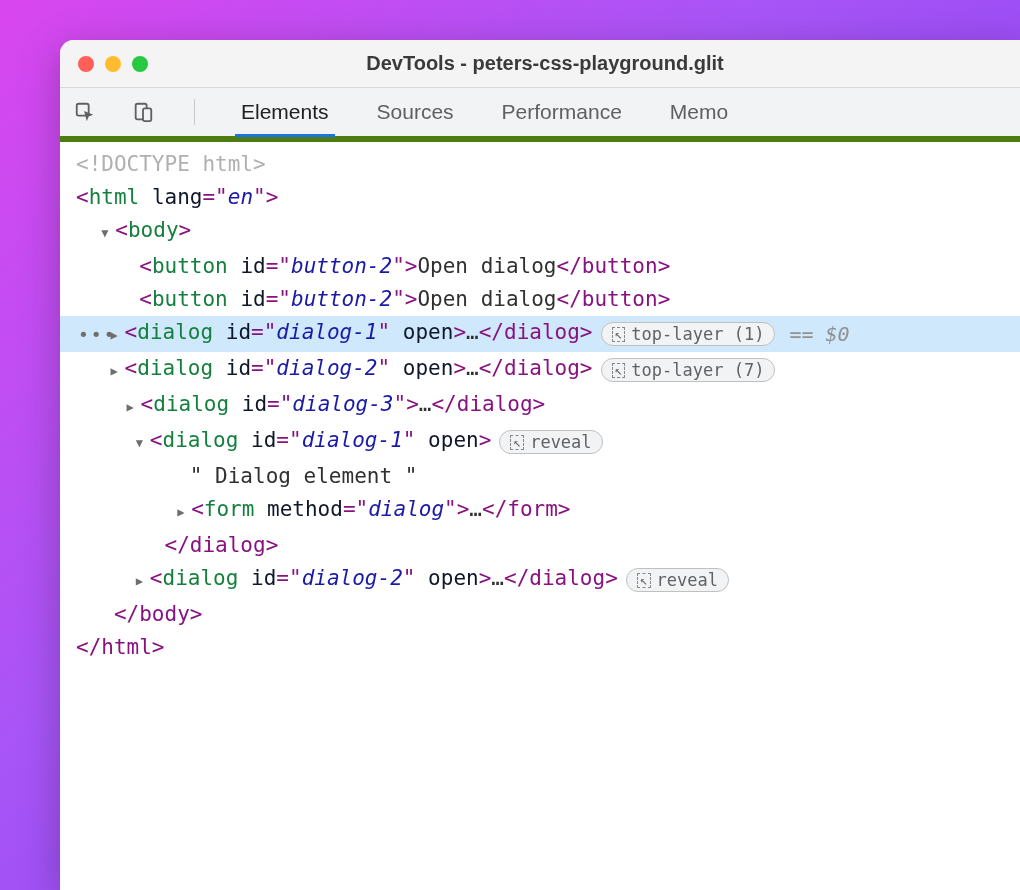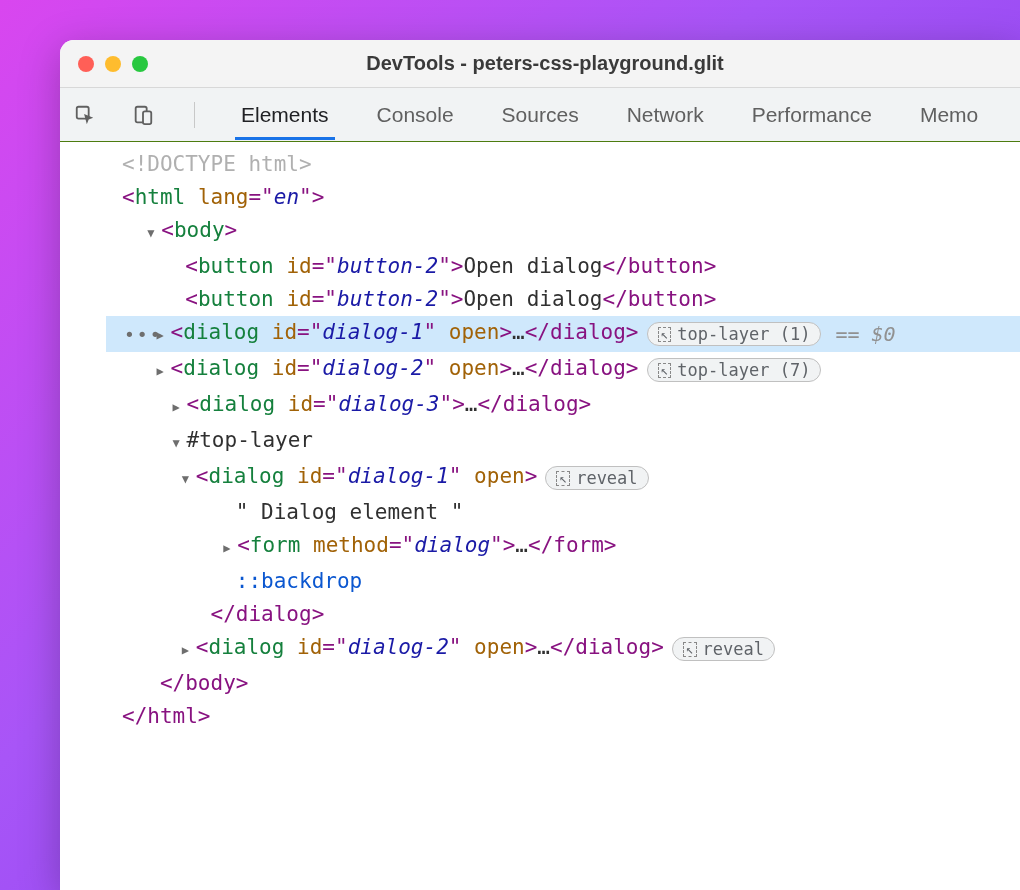--- a/index.html
+++ b/index.html
@@ -50,21 +50,21 @@
     font-size: 20px;
     font-weight: 600;
     color: #3a3a3a;
     margin-left: -60px;
     white-space: nowrap;
     overflow: hidden;
   }
   .tabbar {
     height: 54px;
     background: #f1f3f4;
-    border-bottom: 1px solid #4d7c0f;
+    border-bottom: 6px solid #4d7c0f;
     display: flex;
     align-items: center;
     gap: 36px;
     padding: 0 14px;
   }
   .toolbar-icon {
     color: #6e6e6e;
     font-size: 20px;
     display: flex;
     align-items: center;
@@ -94,29 +94,28 @@
     background: #ffffff;
     font-family: "SF Mono", Menlo, Consolas, monospace;
     font-size: 21px;
     line-height: 33px;
     color: #5f6368;
     overflow: hidden;
     position: relative;
   }
   .code {
     padding-top: 6px;
-    padding-left: 46px;
   }
   .line {
     white-space: pre;
     padding-left: 16px;
   }
   .doctype { color: #b0b0b0; }
   .tag { color: #15803d; }
-  .attr-name { color: #a16207; }
+  .attr-name { color: #0f172a; }
   .attr-val { color: #1a1aa6; font-style: italic; }
   .text { color: #303030; }
   .punct { color: #881280; }
   .disclosure {
     color: #6e6e6e;
     display: inline-block;
     width: 14px;
   }
   .disclosure.right::before { content: "▶"; font-size: 12px; }
   .disclosure.down::before  { content: "▼"; font-size: 12px; }
@@ -189,23 +188,21 @@
         </svg>
     </span>
     <span class="toolbar-icon">
       <svg width="22" height="22" viewBox="0 0 24 24" fill="none" stroke="#606060" stroke-width="2">
           <rect x="4" y="3" width="12" height="17" rx="2"></rect>
           <rect x="12" y="8" width="9" height="14" rx="2" fill="#f1f3f4"></rect>
         </svg>
     </span>
     <div class="vsep"></div>
     <div class="tab active">Elements</div>
-    <div class="tab">Console</div>
     <div class="tab">Sources</div>
-    <div class="tab">Network</div>
     <div class="tab">Performance</div>
     <div class="tab">Memo</div>
   </div>
 
   <div class="elements-pane">
     <div class="code">
 
       <div class="line doctype">&lt;!DOCTYPE html&gt;</div>
 
       <div class="line"><span class="punct">&lt;</span><span class="tag">html</span> <span class="attr-name">lang</span><span class="punct">="</span><span class="attr-val">en</span><span class="punct">"&gt;</span></div>
@@ -230,35 +227,33 @@
       <div class="row-wrap">
         <div class="line content-row">    <span class="disclosure right"></span><span class="punct">&lt;</span><span class="tag">dialog</span> <span class="attr-name">id</span><span class="punct">="</span><span class="attr-val">dialog-2</span><span class="punct">"</span> <span class="attr-name">open</span><span class="punct">&gt;</span><span class="text">…</span><span class="punct">&lt;/dialog&gt;</span></div>
         <span class="badge">
             <span class="badge-icon">↖</span>
             <span>top-layer (7)</span>
           </span>
       </div>
 
       <div class="line">    <span class="disclosure right"></span><span class="punct">&lt;</span><span class="tag">dialog</span> <span class="attr-name">id</span><span class="punct">="</span><span class="attr-val">dialog-3</span><span class="punct">"&gt;</span><span class="text">…</span><span class="punct">&lt;/dialog&gt;</span></div>
 
-      <div class="line">    <span class="disclosure down"></span><span class="text">#top-layer</span></div>
 
       <div class="row-wrap">
         <div class="line content-row">      <span class="disclosure down"></span><span class="punct">&lt;</span><span class="tag">dialog</span> <span class="attr-name">id</span><span class="punct">="</span><span class="attr-val">dialog-1</span><span class="punct">"</span> <span class="attr-name">open</span><span class="punct">&gt;</span></div>
         <span class="badge">
             <span class="badge-icon">↖</span>
             <span>reveal</span>
           </span>
       </div>
 
       <div class="line">         <span class="text">" Dialog element "</span></div>
 
       <div class="line">        <span class="disclosure right"></span><span class="punct">&lt;</span><span class="tag">form</span> <span class="attr-name">method</span><span class="punct">="</span><span class="attr-val">dialog</span><span class="punct">"&gt;</span><span class="text">…</span><span class="punct">&lt;/form&gt;</span></div>
 
-      <div class="line">         <span class="pseudo">::backdrop</span></div>
 
       <div class="line">       <span class="punct">&lt;/dialog&gt;</span></div>
 
       <div class="row-wrap">
         <div class="line content-row">      <span class="disclosure right"></span><span class="punct">&lt;</span><span class="tag">dialog</span> <span class="attr-name">id</span><span class="punct">="</span><span class="attr-val">dialog-2</span><span class="punct">"</span> <span class="attr-name">open</span><span class="punct">&gt;</span><span class="text">…</span><span class="punct">&lt;/dialog&gt;</span></div>
         <span class="badge">
             <span class="badge-icon">↖</span>
             <span>reveal</span>
           </span>
       </div>

